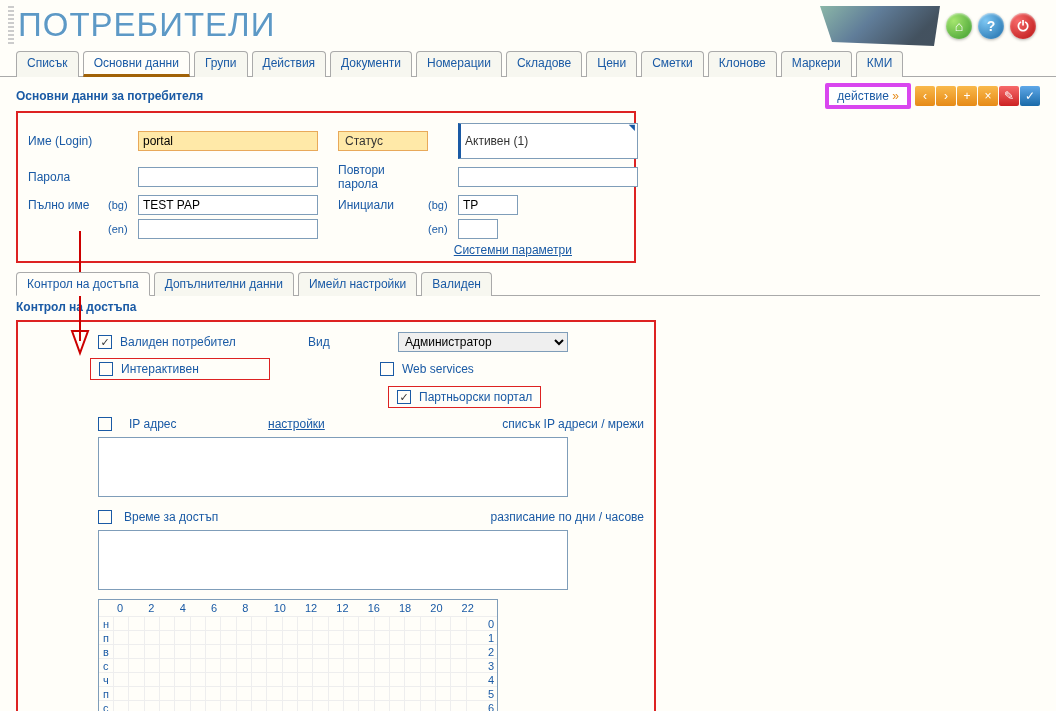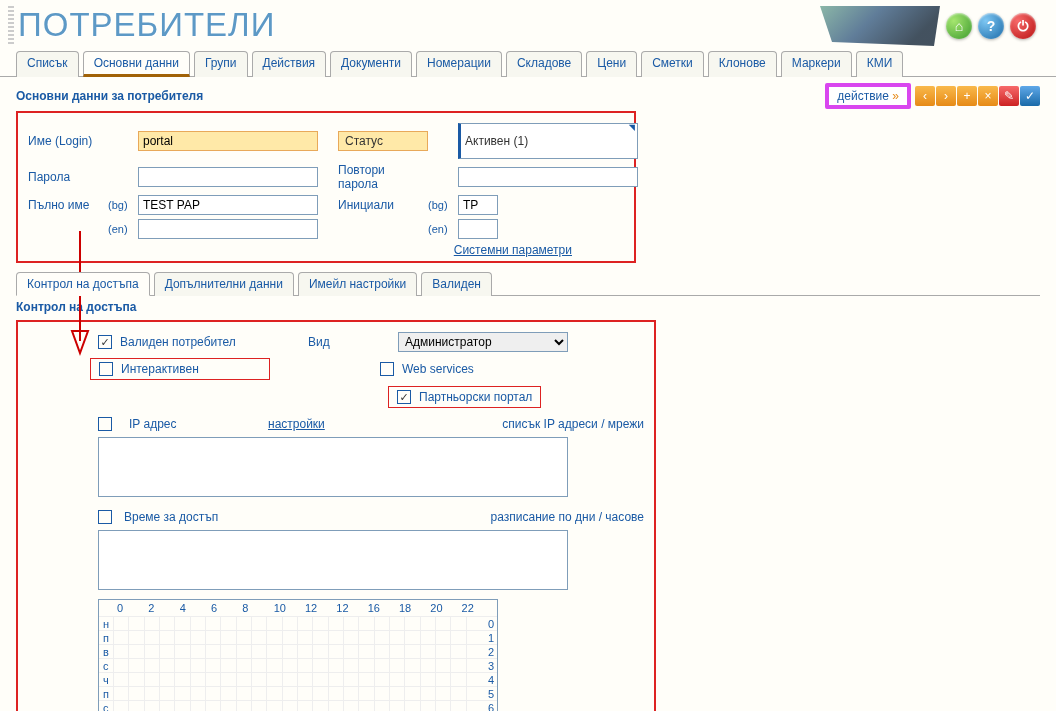--- a/index.html
+++ b/index.html
@@ -376,21 +376,21 @@
       <input type="password" value="" style="">
     </div>
 
     <div class="row-grid">
       <span class="lbl">Пълно име</span>
       <span class="lbl-sm">(bg)</span>
       <input type="text" value="TEST PAP" style="">
       <span></span>
       <span class="lbl">Инициали</span>
       <span class="lbl-sm">(bg)</span>
-      <input type="text" style="width: 40px;" value="TP">
+      <input type="text" style="width: 60px;" value="TP">
     </div>
 
     <div class="row-grid">
       <span></span>
       <span class="lbl-sm">(en)</span>
       <input type="text" value="" style="">
       <span></span>
       <span></span>
       <span class="lbl-sm">(en)</span>
       <input type="text" style="width: 40px;" value="">

